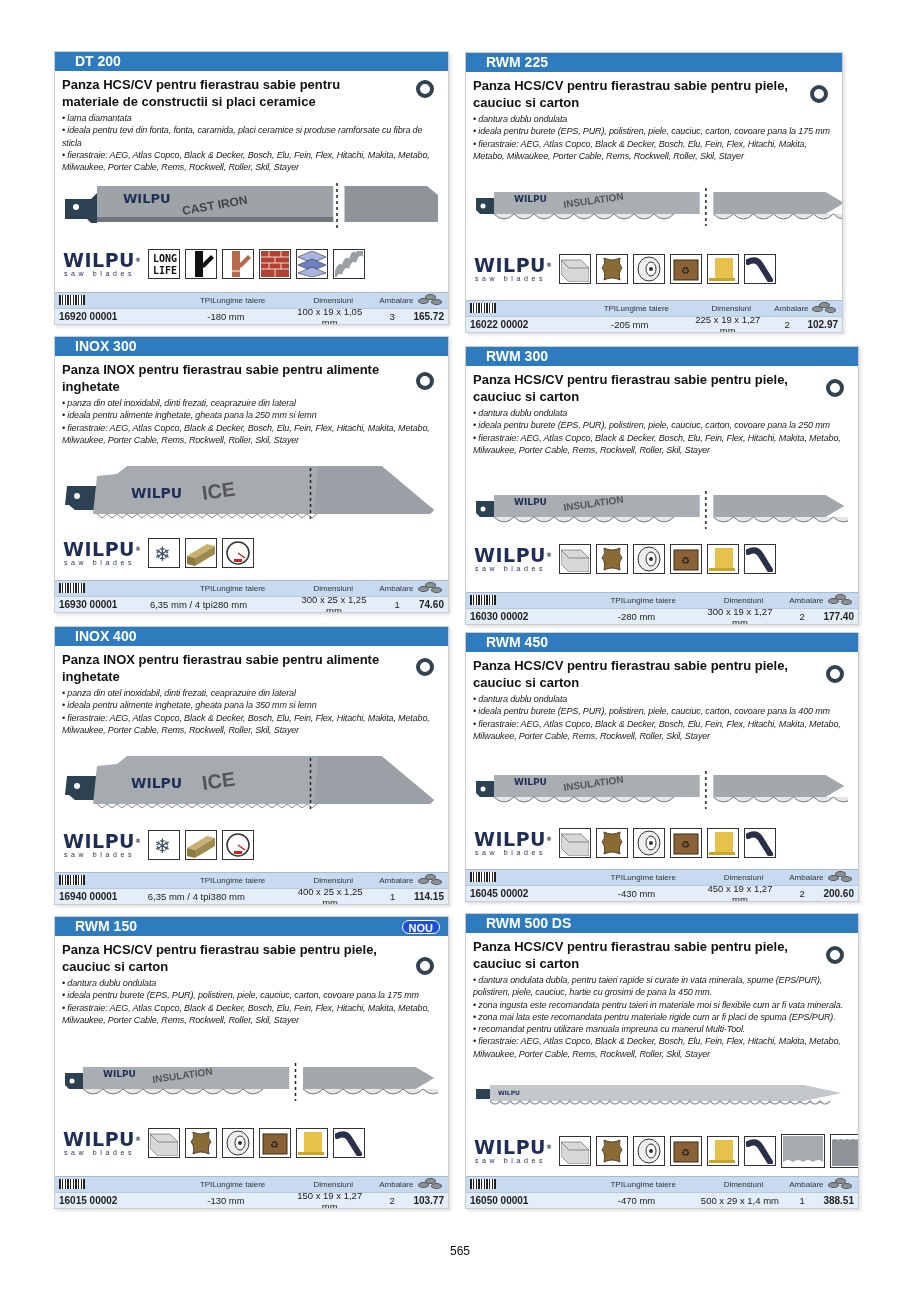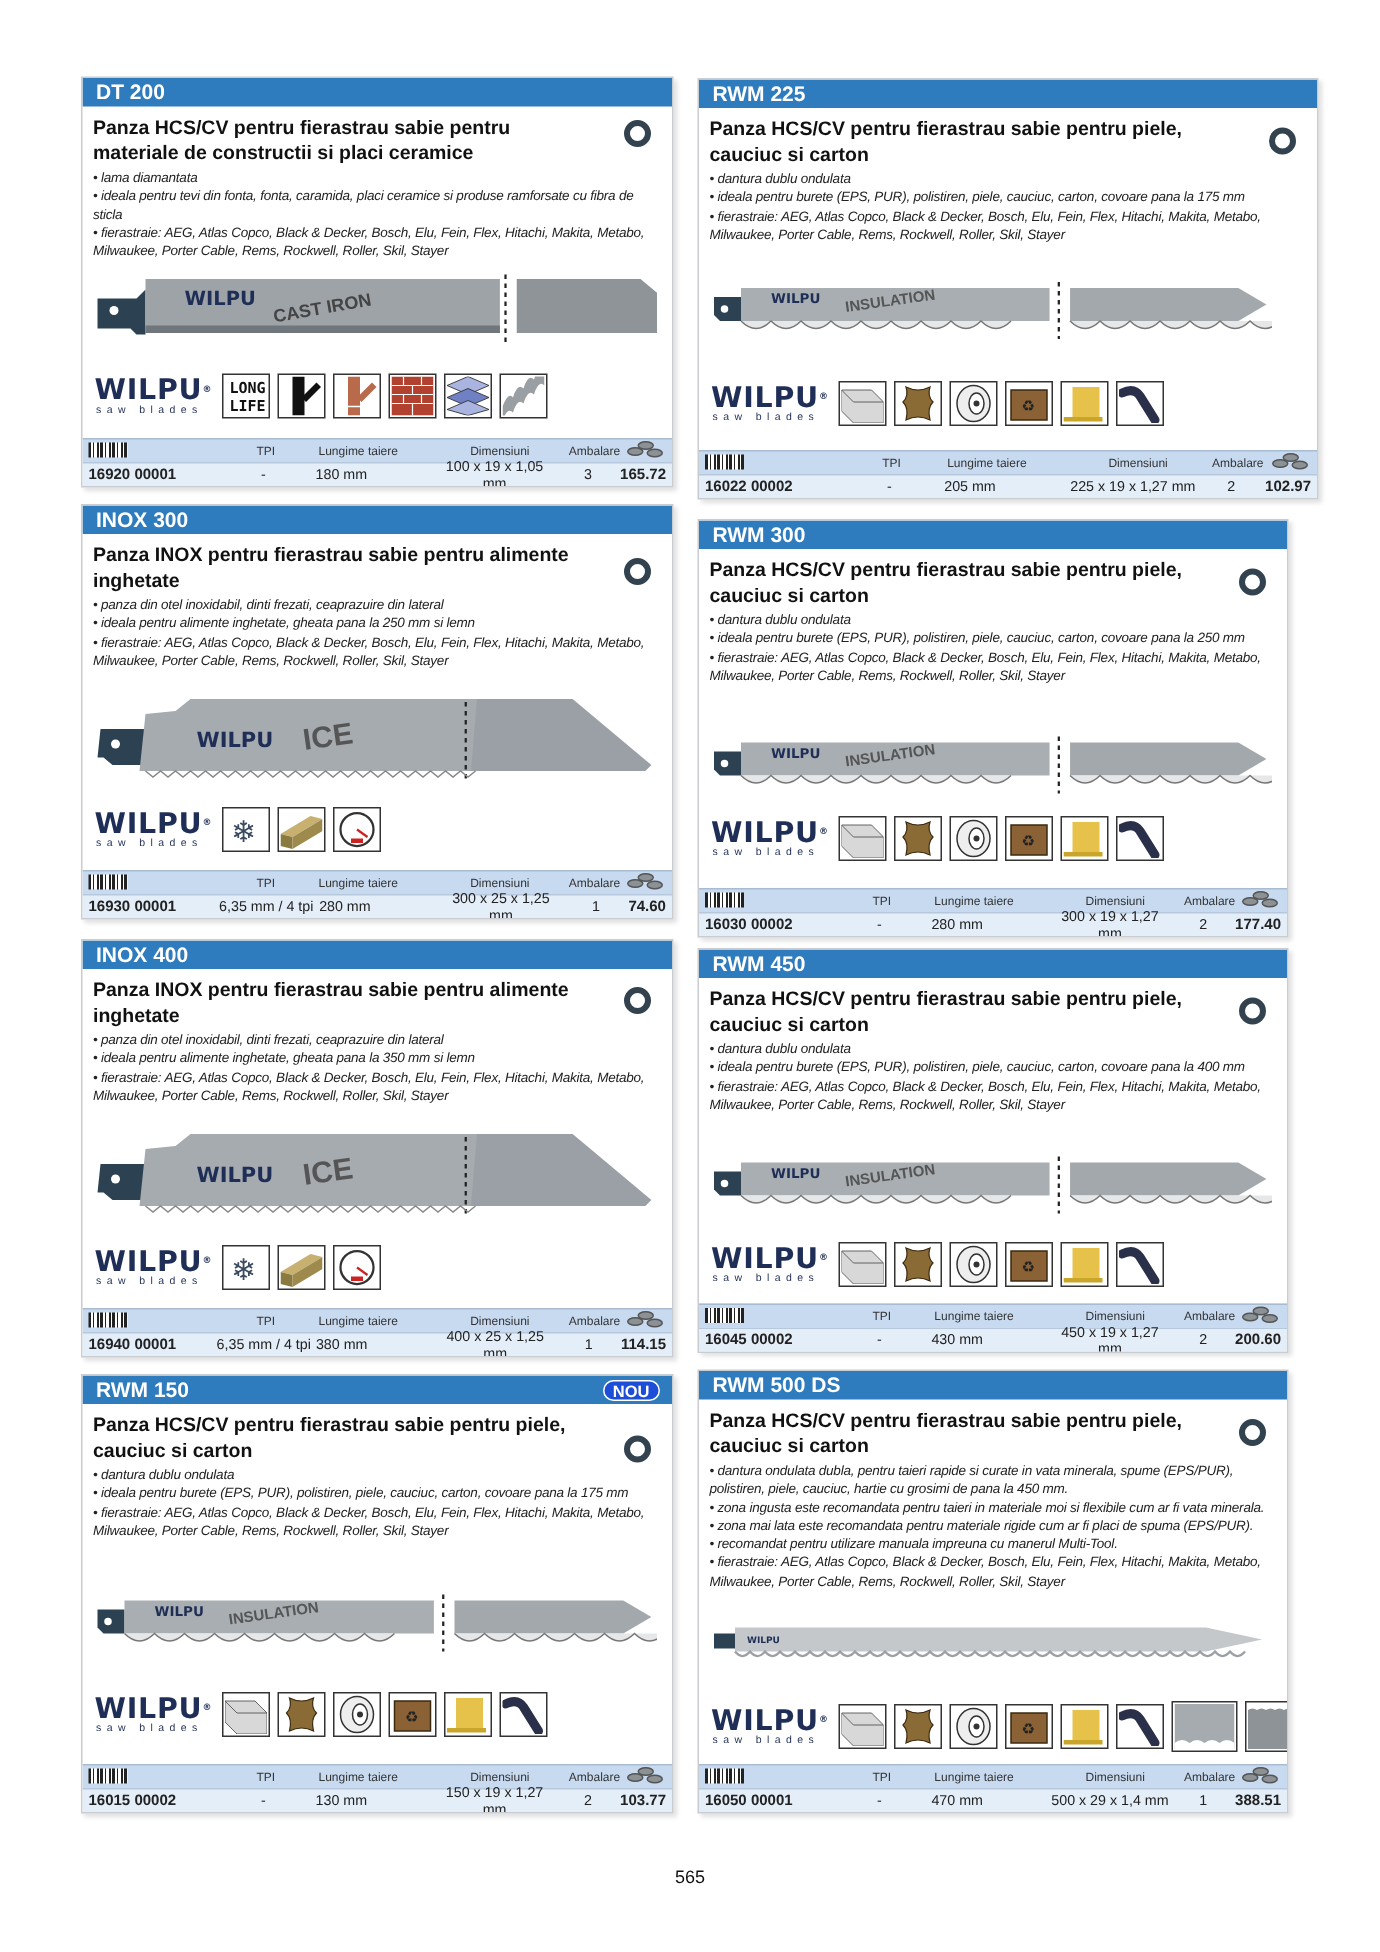--- a/index.html
+++ b/index.html
@@ -13,21 +13,21 @@
     box-shadow: 2px 2px 3px rgba(0,0,0,0.12);
     overflow: hidden;
   }
   .card-header {
     height: 19px;
     background: #2e7bbd;
     color: #ffffff;
     font-weight: bold;
     font-size: 14px;
     line-height: 19px;
-    padding-left: 9px;
+    padding-left: 20px;
     position: relative;
   }
   .nou-badge {
     position: absolute; right: 8px; top: 3px;
     height: 14px; line-height: 14px;
     padding: 0 6px;
     border-radius: 8px;
     background: #1d4ed8;
     border: 1px solid #ffffff;
     color: #ffffff; font-size: 11px; font-weight: bold;
@@ -75,21 +75,21 @@
     font-size: 8px; color: #333;
     border-top: 1px solid #a9bbd1;
   }
   .spec-row {
     height: 16px; background: #e4eef9;
     display: flex; align-items: center;
     font-size: 9.5px; color: #222;
     border-top: 1px solid #b8c8dc;
   }
   .c1 { width: 96px; padding-left: 4px; }
-  .c2 { width: 78px; text-align: center; }
+  .c2 { width: 78px; text-align: right; }
   .c3 { width: 88px; text-align: left; }
   .c4 { width: 92px; text-align: center; }
   .c5 { width: 48px; text-align: center; }
   .c6 { flex: 1; text-align: right; padding-right: 4px; }
   .spec-row .c1 { font-weight: bold; font-size: 10px; }
   .spec-row .c6 { font-weight: bold; font-size: 10px; }
   .barcode { display: inline-block; height: 10px; width: 26px;
     background: repeating-linear-gradient(90deg,#222 0 2px,#fff 2px 3px,#222 3px 4px,#fff 4px 6px,#222 6px 7px,#fff 7px 8px); }
   .coins { display: inline-block; position: relative; width: 26px; height: 11px; }
   .coins i { position: absolute; width: 11px; height: 6px; border-radius: 50%; background: #8c9196; border: 1px solid #555; }
@@ -191,21 +191,21 @@
       <div class="spec-row">
         <div class="c1">16920 00001</div>
         <div class="c2">-</div>
         <div class="c3">180 mm</div>
         <div class="c4">100 x 19 x 1,05 mm</div>
         <div class="c5">3</div>
         <div class="c6">165.72</div>
       </div>
     </div>
     </div>
-    <div class="card" style="left: 465px; top: 52px; width: 414px; height: 281px;">
+    <div class="card" style="left: 465px; top: 52px; width: 378px; height: 281px;">
     <div class="card-header">
       <span>RWM 225</span>
       
     </div>
     <div class="card-title">Panza HCS/CV pentru fierastrau sabie pentru piele, cauciuc si carton</div>
     <div class="ring-icon" style="top:32px"></div>
     <div class="bullets">
         <div>• dantura dublu ondulata</div>
         <div>• ideala pentru burete (EPS, PUR), polistiren, piele, cauciuc, carton, covoare pana la 175 mm</div>
         <div>• fierastraie: AEG, Atlas Copco, Black &amp; Decker, Bosch, Elu, Fein, Flex, Hitachi, Makita, Metabo, Milwaukee, Porter Cable, Rems, Rockwell, Roller, Skil, Stayer</div>

